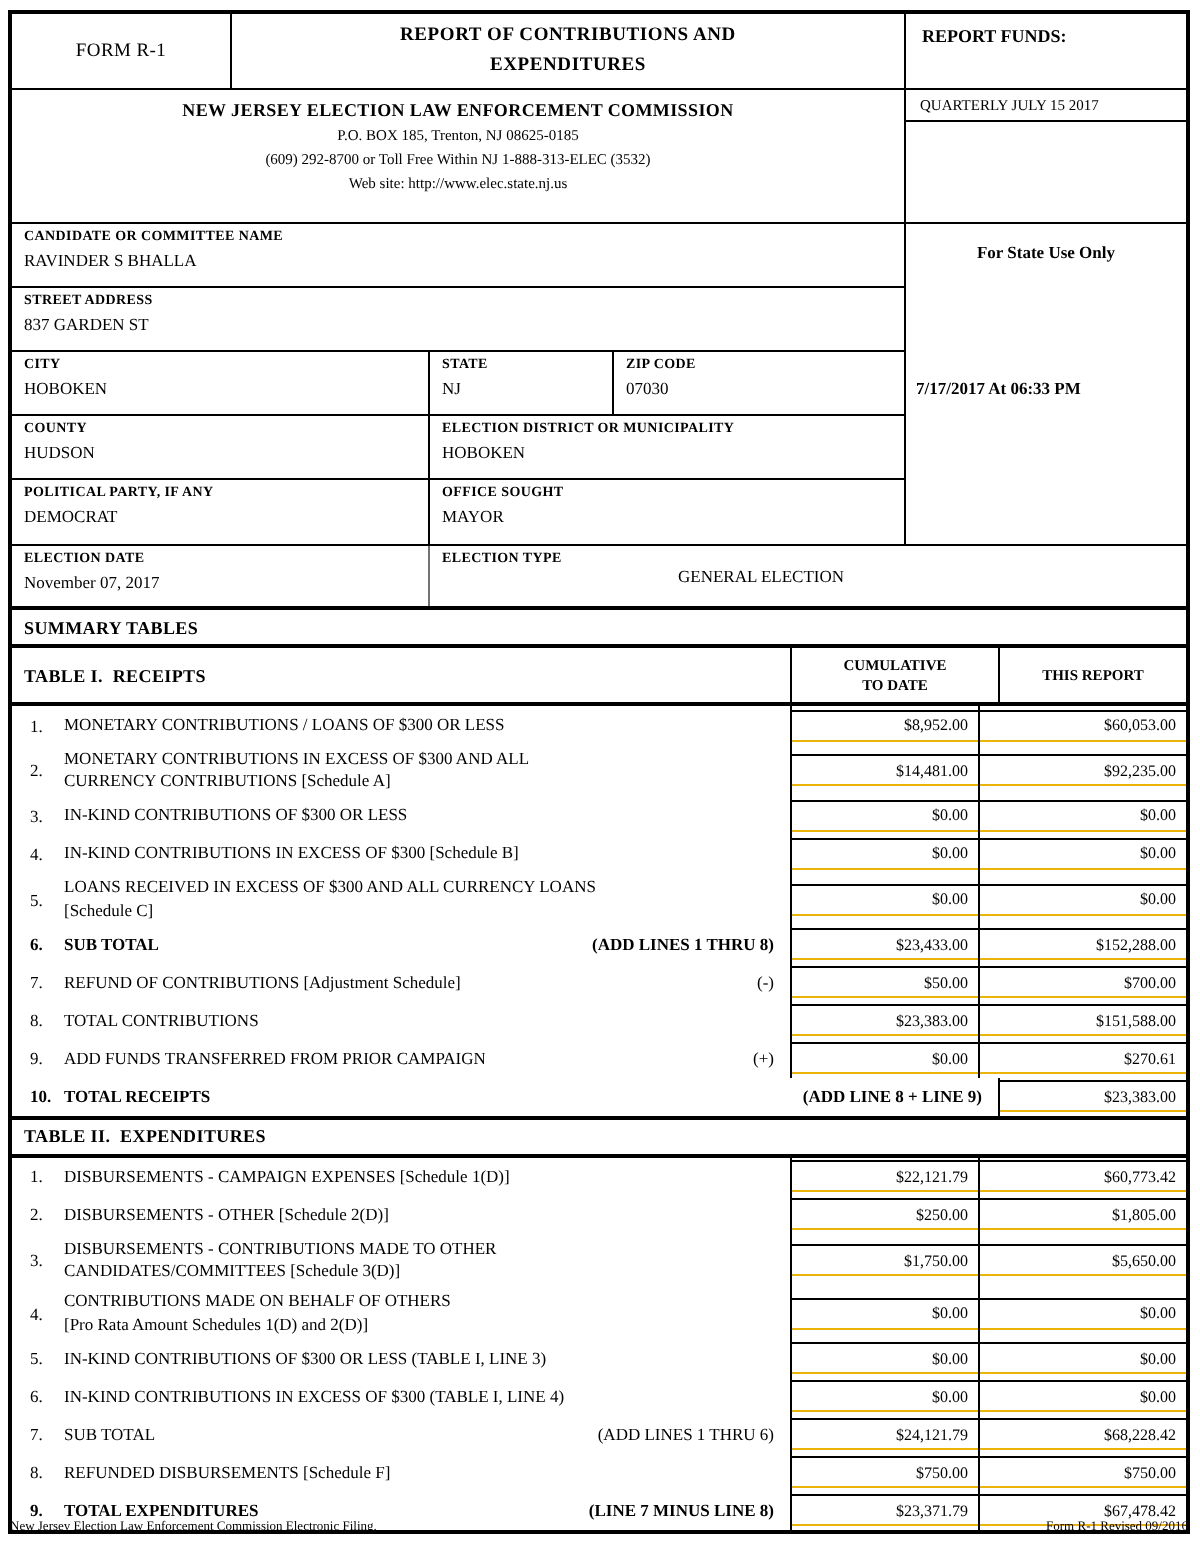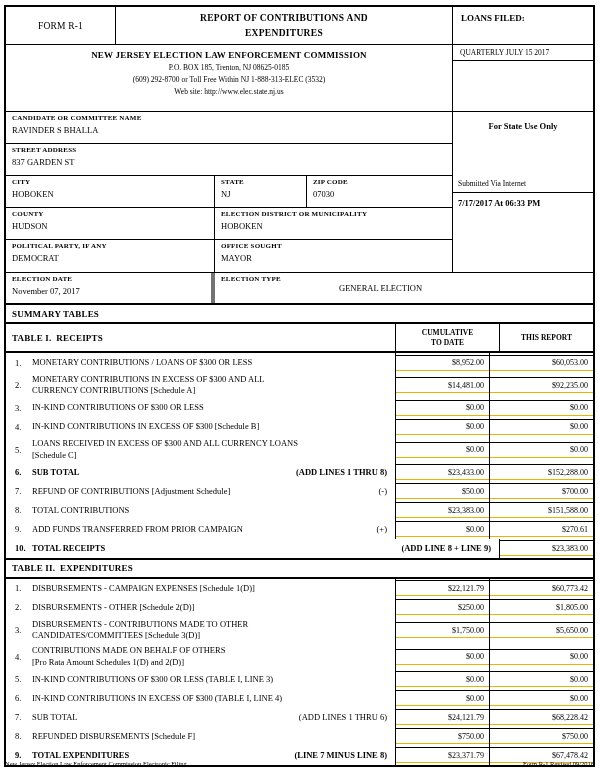--- a/index.html
+++ b/index.html
@@ -37,21 +37,21 @@
   .w-2 { width:92px; border-right:1px solid #000; }
   .w-3 { flex:1; }
   .cand-right { width:140px; display:flex; flex-direction:column; }
   .fsu-title { font-weight:bold; font-size:8.5px; text-align:center; padding-top:9px; }
   .fsu-spacer { flex:1; }
   .submitted { font-size:7.5px; padding:2px 0 4px 5px; border-bottom:1px solid #000; }
   .timestamp { font-weight:bold; font-size:8.5px; padding:5px 0 0 5px; }
   .fsu-bottom { flex:1.4; }
 
   .election { display:flex; min-height:30px; }
-  .e-date { width:209px; border-right:4px solid #737373;font-family:Liberation Serif, serif; }
+  .e-date { width:209px; border-right:1px solid #737373;font-family:Liberation Serif, serif; }
   .e-type { flex:1; position:relative; }
   .evalue { position:absolute; left:124px; top:50%; transform:translateY(-50%); font-size:8.5px; }
 
   
   .band { border-top:2px solid #000; border-bottom:2px solid #000; font-weight:bold; font-size:9px; display:flex; align-items:center; padding-left:6px; height:21px; letter-spacing:.2px; white-space:pre-wrap; }
   .thead { display:flex; border-bottom:2px solid #000; height:29px; }
   .t-title { flex:1; font-weight:bold; font-size:9px; display:flex; align-items:center; padding-left:6px; white-space:pre-wrap; letter-spacing:.2px; }
   .t-col { width:94px; border-left:1px solid #000; display:flex; align-items:center; justify-content:center; font-weight:bold; font-size:7.5px; text-align:center; line-height:1.25; }
   .t-col.cum { width:104px; }
   .t-col.cum .wrapbox { width:58px; }
@@ -86,21 +86,21 @@
           </div>
         </div>
         <div class="commission">
           <div class="comm-name">NEW JERSEY ELECTION LAW ENFORCEMENT COMMISSION</div>
           <div class="comm-line">P.O. BOX 185, Trenton, NJ 08625-0185</div>
           <div class="comm-line">(609) 292-8700 or Toll Free Within NJ 1-888-313-ELEC (3532)</div>
           <div class="comm-line">Web site: http://www.elec.state.nj.us</div>
         </div>
       </div>
       <div class="top-right">
-        <div class="rf-label">LOANS FILED:</div>
+        <div class="rf-label">REPORT FUNDS:</div>
         <div class="rf-value">QUARTERLY JULY 15 2017</div>
       </div>
     </div>
 
     <div class="cand">
       <div class="cand-left">
         <div class="crow">
           <div class="fcell w-3">
             <div class="flabel">CANDIDATE OR COMMITTEE NAME</div>
             <div class="fvalue">RAVINDER S BHALLA</div>
@@ -143,21 +143,20 @@
           </div>
           <div class="fcell w-3">
             <div class="flabel">OFFICE SOUGHT</div>
             <div class="fvalue">MAYOR</div>
           </div>
         </div>
       </div>
       <div class="cand-right">
         <div class="fsu-title">For State Use Only</div>
         <div class="fsu-spacer"></div>
-        <div class="submitted">Submitted Via Internet</div>
         <div class="timestamp">7/17/2017 At 06:33 PM</div>
         <div class="fsu-bottom"></div>
       </div>
     </div>
 
     <div class="election">
       <div class="fcell e-date">
         <div class="flabel">ELECTION DATE</div>
         <div class="fvalue">November 07, 2017</div>
       </div>

